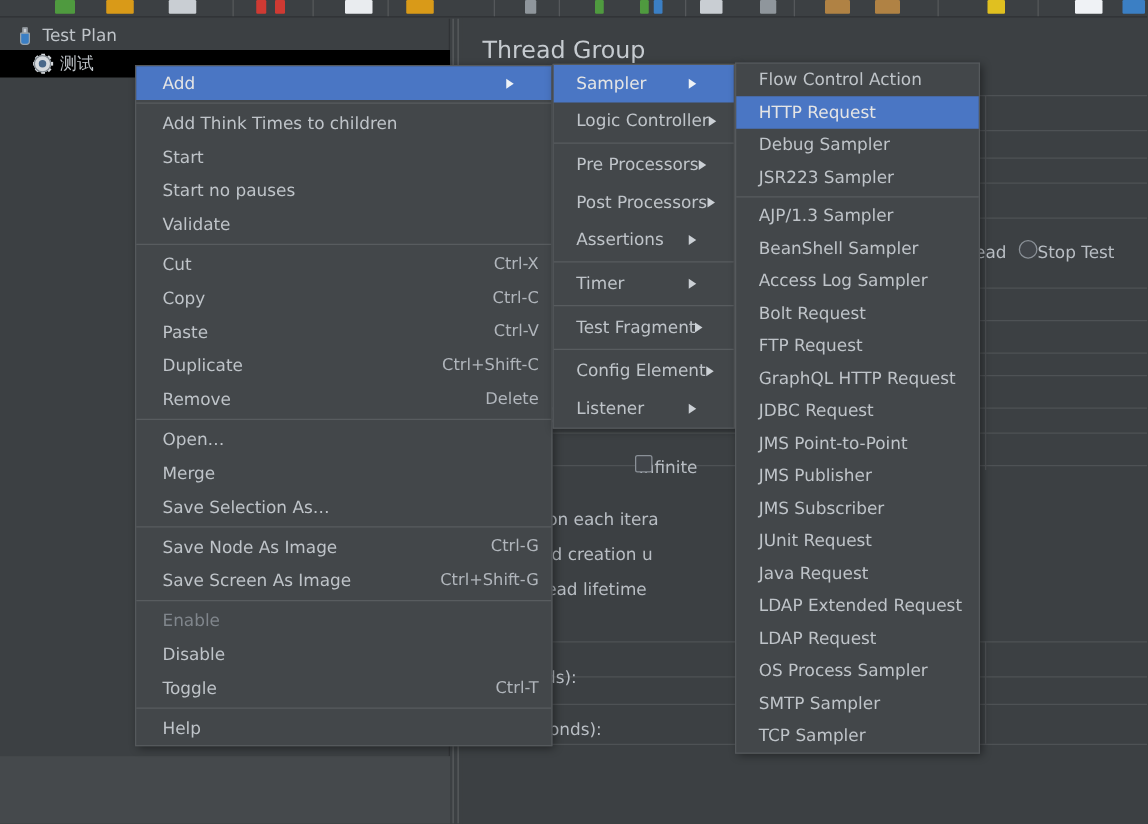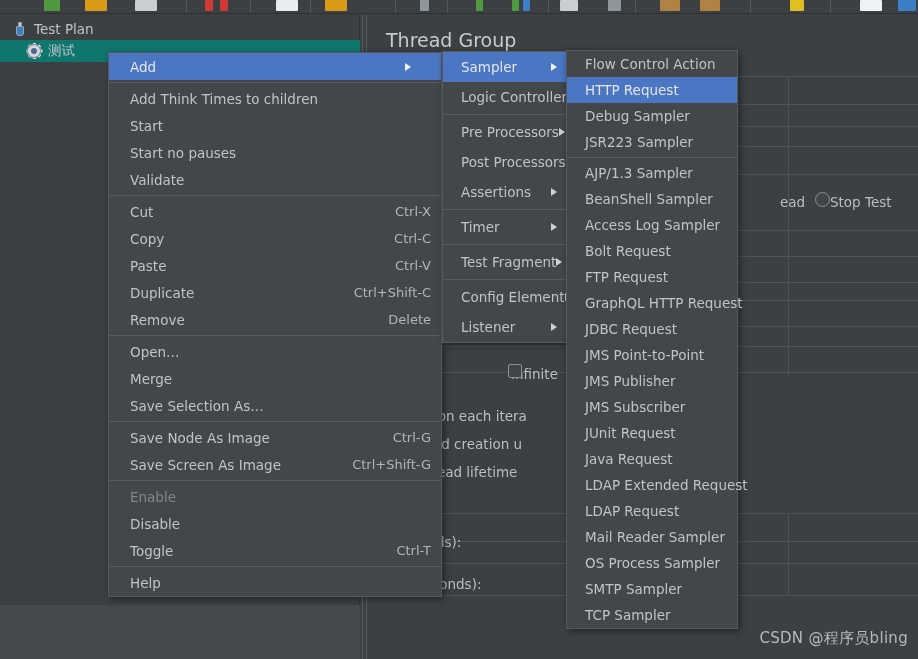--- a/index.html
+++ b/index.html
@@ -48,21 +48,21 @@
     position: absolute; left: 0; top: 605px; width: 360px; height: 54px;
     background: #45494c;
   }
 
   
   .tree-row {
     position: absolute; left: 0; height: 22px; width: 360px;
     display: flex; align-items: center;
     font-size: 13.5px; color: #bfc4c9;
   }
-  .tree-row.selected { background: #0f766e; }
+  .tree-row.selected { background: #000000; }
   .tree-label { margin-left: 6px; white-space: nowrap; }
 
   .icon-testplan {
     position: relative; width: 16px; height: 16px; flex: 0 0 16px;
   }
   .icon-testplan .flask-body {
     position: absolute; left: 4px; top: 5px; width: 8px; height: 10px;
     background: #3b7fc4; border: 1px solid #9aa5ad; border-radius: 1px 1px 3px 3px;
   }
   .icon-testplan .flask-neck {
@@ -151,21 +151,21 @@
     width: 0; height: 0;
     border-left: 6px solid #cbd0d5;
     border-top: 4.5px solid transparent;
     border-bottom: 4.5px solid transparent;
   }
   .menu-item.highlight .arrow { border-left-color: #eef2f6; }
   .menu-sep { height: 1px; background: #585c5f; margin: 2px 0; }
 
   #menu-context { left: 108px; top: 52px; width: 334px; }
   #menu-add     { left: 442px; top: 51px; width: 146px; }
-  #menu-sampler { left: 566px; top: 50px; width: 172px; text-align: right; }
+  #menu-sampler { left: 588px; top: 50px; width: 196px; text-align: right; }
 
   #menu-sampler .menu-item { height: 26px; padding-left: 18px; }
   #menu-add .menu-item { height: 30px; padding-left: 18px; }
   #menu-context .menu-item { height: 27px; }
 
   
   .watermark {
     position: absolute; right: 10px; bottom: 11px;
     font-size: 15px; color: #b5babf;
     letter-spacing: .3px;
@@ -443,27 +443,23 @@
       <div class="menu-item">
         <span class="label">Java Request</span>
       </div>
       <div class="menu-item">
         <span class="label">LDAP Extended Request</span>
       </div>
       <div class="menu-item">
         <span class="label">LDAP Request</span>
       </div>
       <div class="menu-item">
-        <span class="label">Mail Reader Sampler</span>
-      </div>
-      <div class="menu-item">
         <span class="label">OS Process Sampler</span>
       </div>
       <div class="menu-item">
         <span class="label">SMTP Sampler</span>
       </div>
       <div class="menu-item">
         <span class="label">TCP Sampler</span>
       </div>
     </div>
 
-  <div class="watermark">CSDN @程序员bling</div>
 </div>
 
 </body></html>

